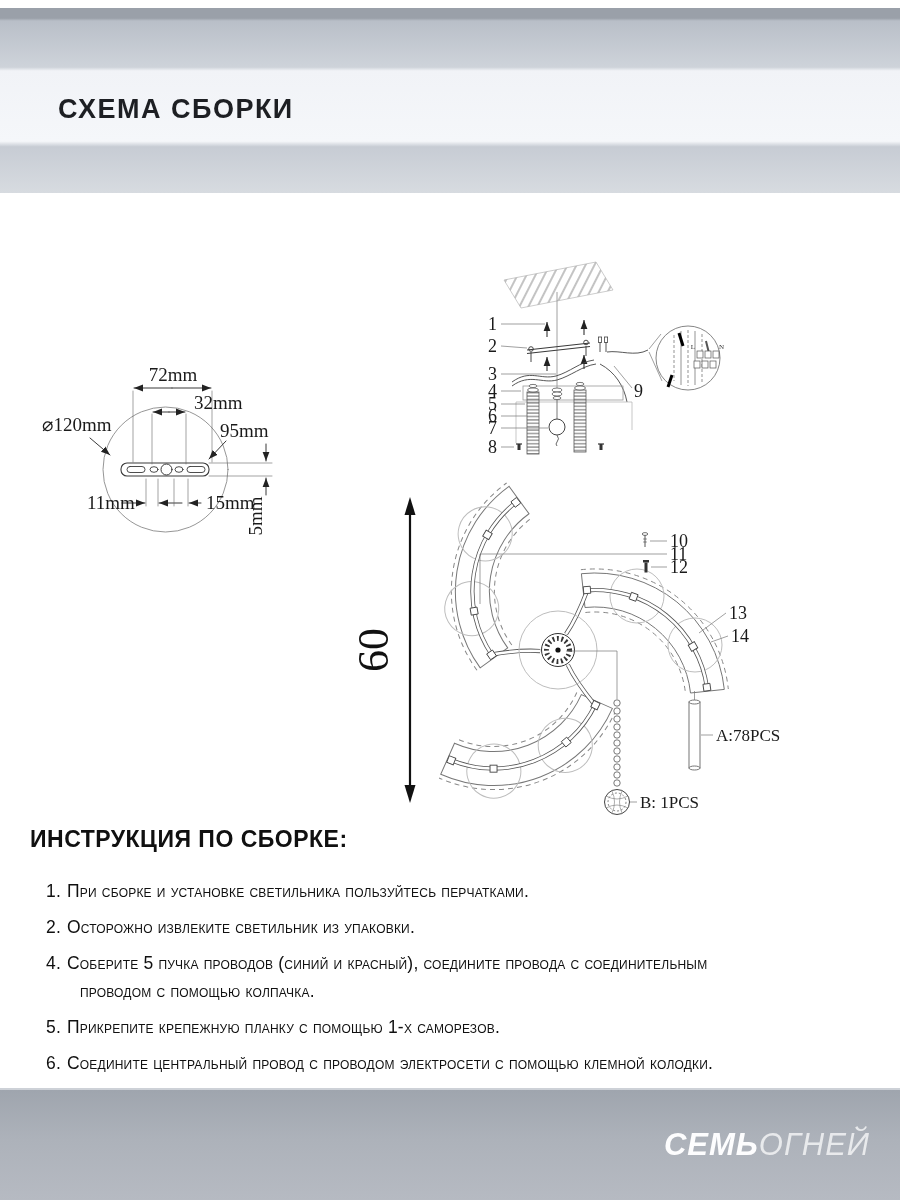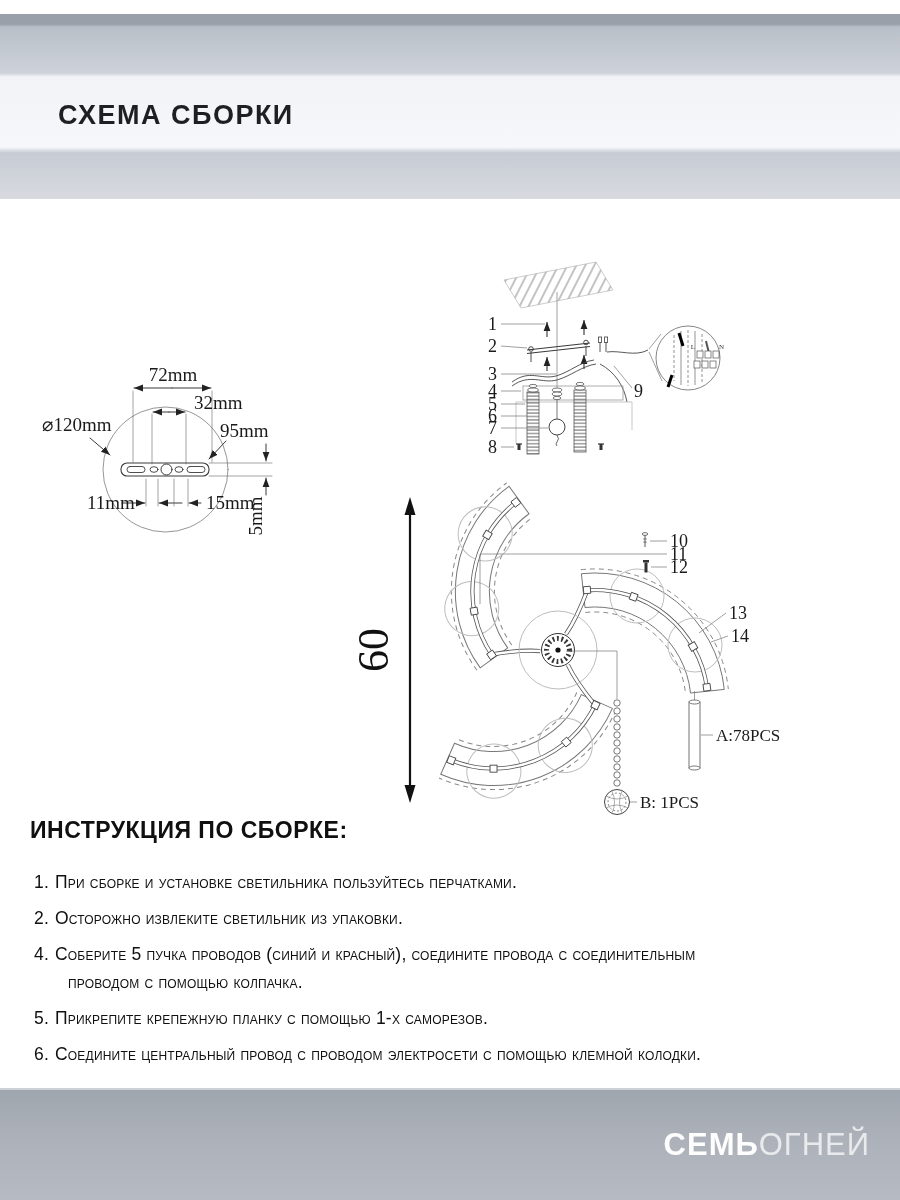--- a/index.html
+++ b/index.html
@@ -1,20 +1,20 @@
 <!DOCTYPE html>
 <html><head>
 <meta charset="utf-8">
 <style>
   html,body{margin:0;padding:0;background:#e8e8e8;}
   .page{position:relative;width:900px;height:1200px;background:#ffffff;overflow:hidden;
         font-family:"Liberation Sans",sans-serif;margin:0 auto;}
 
   
-  .header{position:absolute;left:0;top:14px;width:900px;height:185px;
+  .header{position:absolute;left:0;top:8px;width:900px;height:185px;
     background:linear-gradient(180deg,#9aa0a9 0%,#9aa0a9 5.5%,#b9bfc8 7%,#ced3da 32%,
                #f1f3f7 34%,#f5f7fa 72%,#c7ccd4 75%,#d7dbe0 100%);}
   .header-title{position:absolute;left:58px;top:86px;font-size:27px;font-weight:700;
     letter-spacing:1.5px;color:#1d1f23;}
 
   
   .model-block{position:absolute;left:55px;top:207px;color:#2d2e31;}
   .model-line{font-size:28px;font-weight:500;letter-spacing:2px;margin:0 0 9px 0;}
   .spec-line{font-size:26px;font-weight:500;letter-spacing:1.5px;
     font-variant-caps:small-caps;margin:0 0 8px 0;}
@@ -22,31 +22,31 @@
   
   svg.diagram{position:absolute;left:0;top:0;width:900px;height:1200px;pointer-events:none;}
   .dimtxt{font-family:"Liberation Serif",serif;font-size:19px;fill:#1a1a1a;}
   .callout{font-family:"Liberation Serif",serif;font-size:18px;fill:#1a1a1a;}
   .pcstxt{font-family:"Liberation Serif",serif;font-size:17px;fill:#1a1a1a;}
   .bigdim{font-family:"Liberation Serif",serif;font-size:44px;fill:#111;}
   .tinytxt{font-family:"Liberation Serif",serif;font-size:7px;fill:#333;}
 
   
   .instructions{position:absolute;left:30px;top:810px;width:848px;color:#101010;}
-  .instr-heading{font-size:23px;font-weight:600;letter-spacing:.5px;margin:7px 0 28px 0;}
+  .instr-heading{font-size:23px;font-weight:600;letter-spacing:.5px;margin:16px 0 28px 0;}
   .instr-item{font-size:17.5px;font-weight:500;letter-spacing:.2px;
-    font-variant-caps:small-caps;margin:0 0 15px 4px;padding-left:34px;text-indent:-34px;}
+    font-variant-caps:small-caps;margin:0 0 15px 16px;padding-left:34px;text-indent:-34px;}
   .instr-item .num{margin-right:6px;font-variant-caps:normal;}
   .instr-item .cont{display:block;text-indent:0;margin-top:7px;}
 
   
   .footer{position:absolute;left:0;top:1088px;width:900px;height:112px;
     background:linear-gradient(180deg,#9fa5ae 0%,#adb2ba 45%,#b6bac2 100%);
     border-top:2px solid #cdd1d7;box-sizing:border-box;
-    display:flex;align-items:center;justify-content:flex-end;padding-right:30px;}
+    display:flex;align-items:center;justify-content:flex-end;padding-right:30px;font-style:italic;}
   .brand{font-size:31px;letter-spacing:1px;white-space:nowrap;}
   .brand .b1{font-weight:700;color:#fdfdfe;}
   .brand .b2{font-weight:400;color:rgba(255,255,255,0.72);}
 </style>
 </head>
 <body>
 
 <div class="page">
 
   <div class="header">

